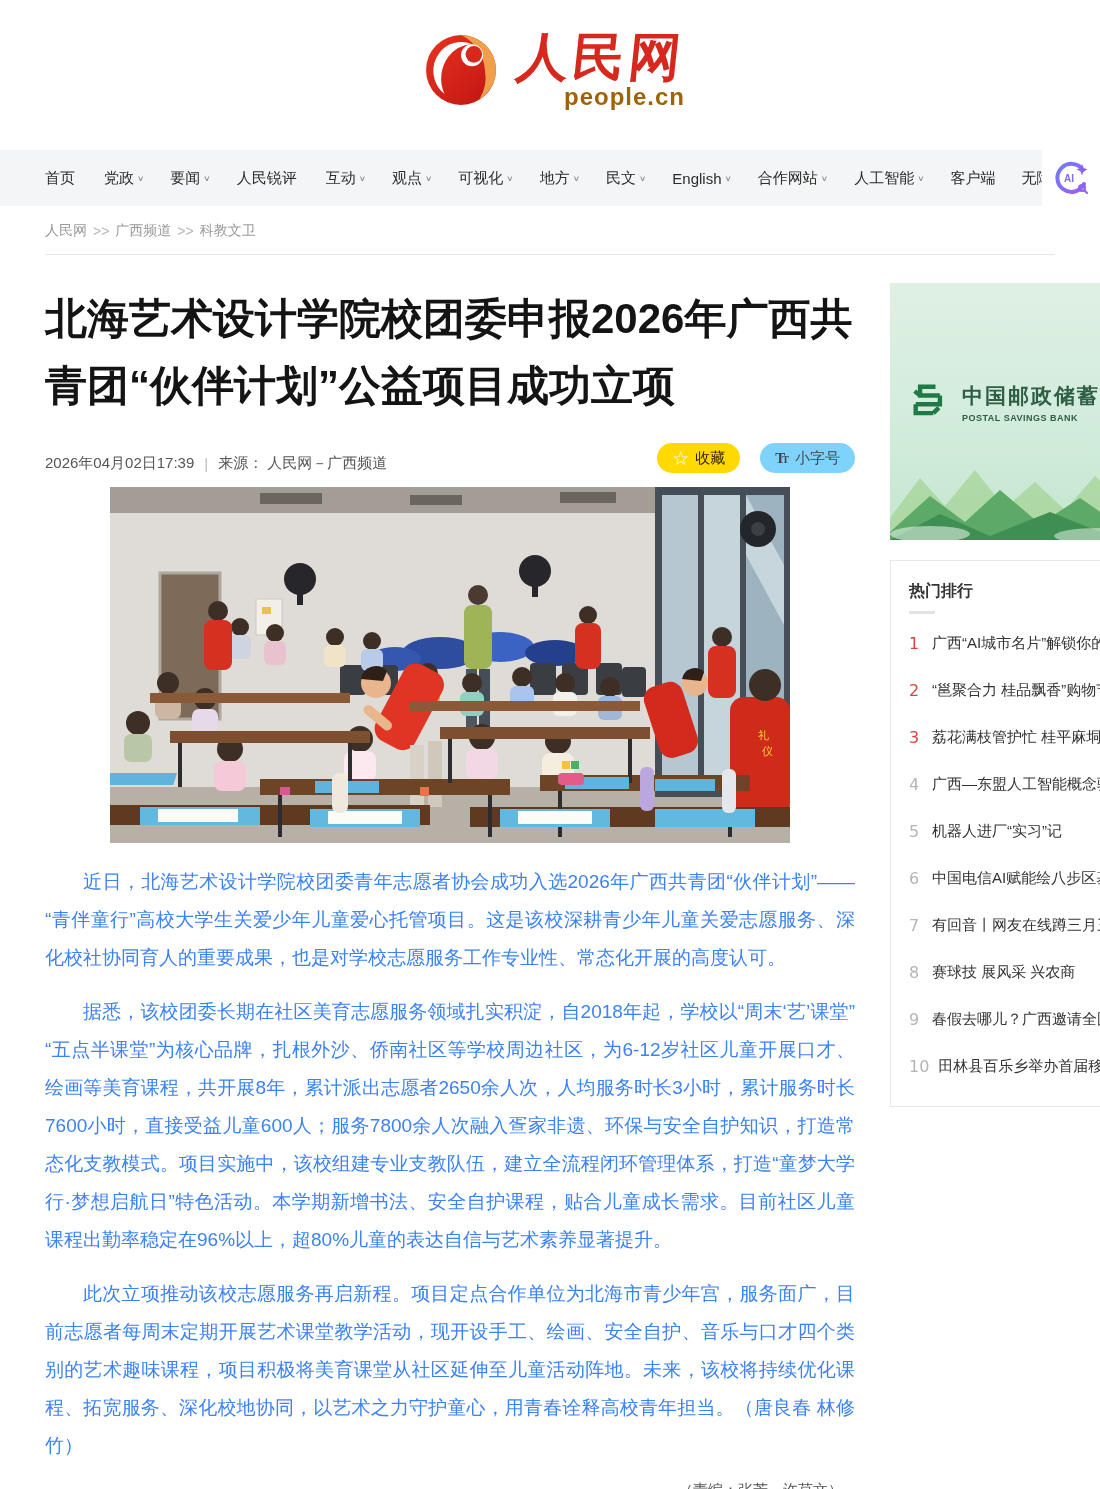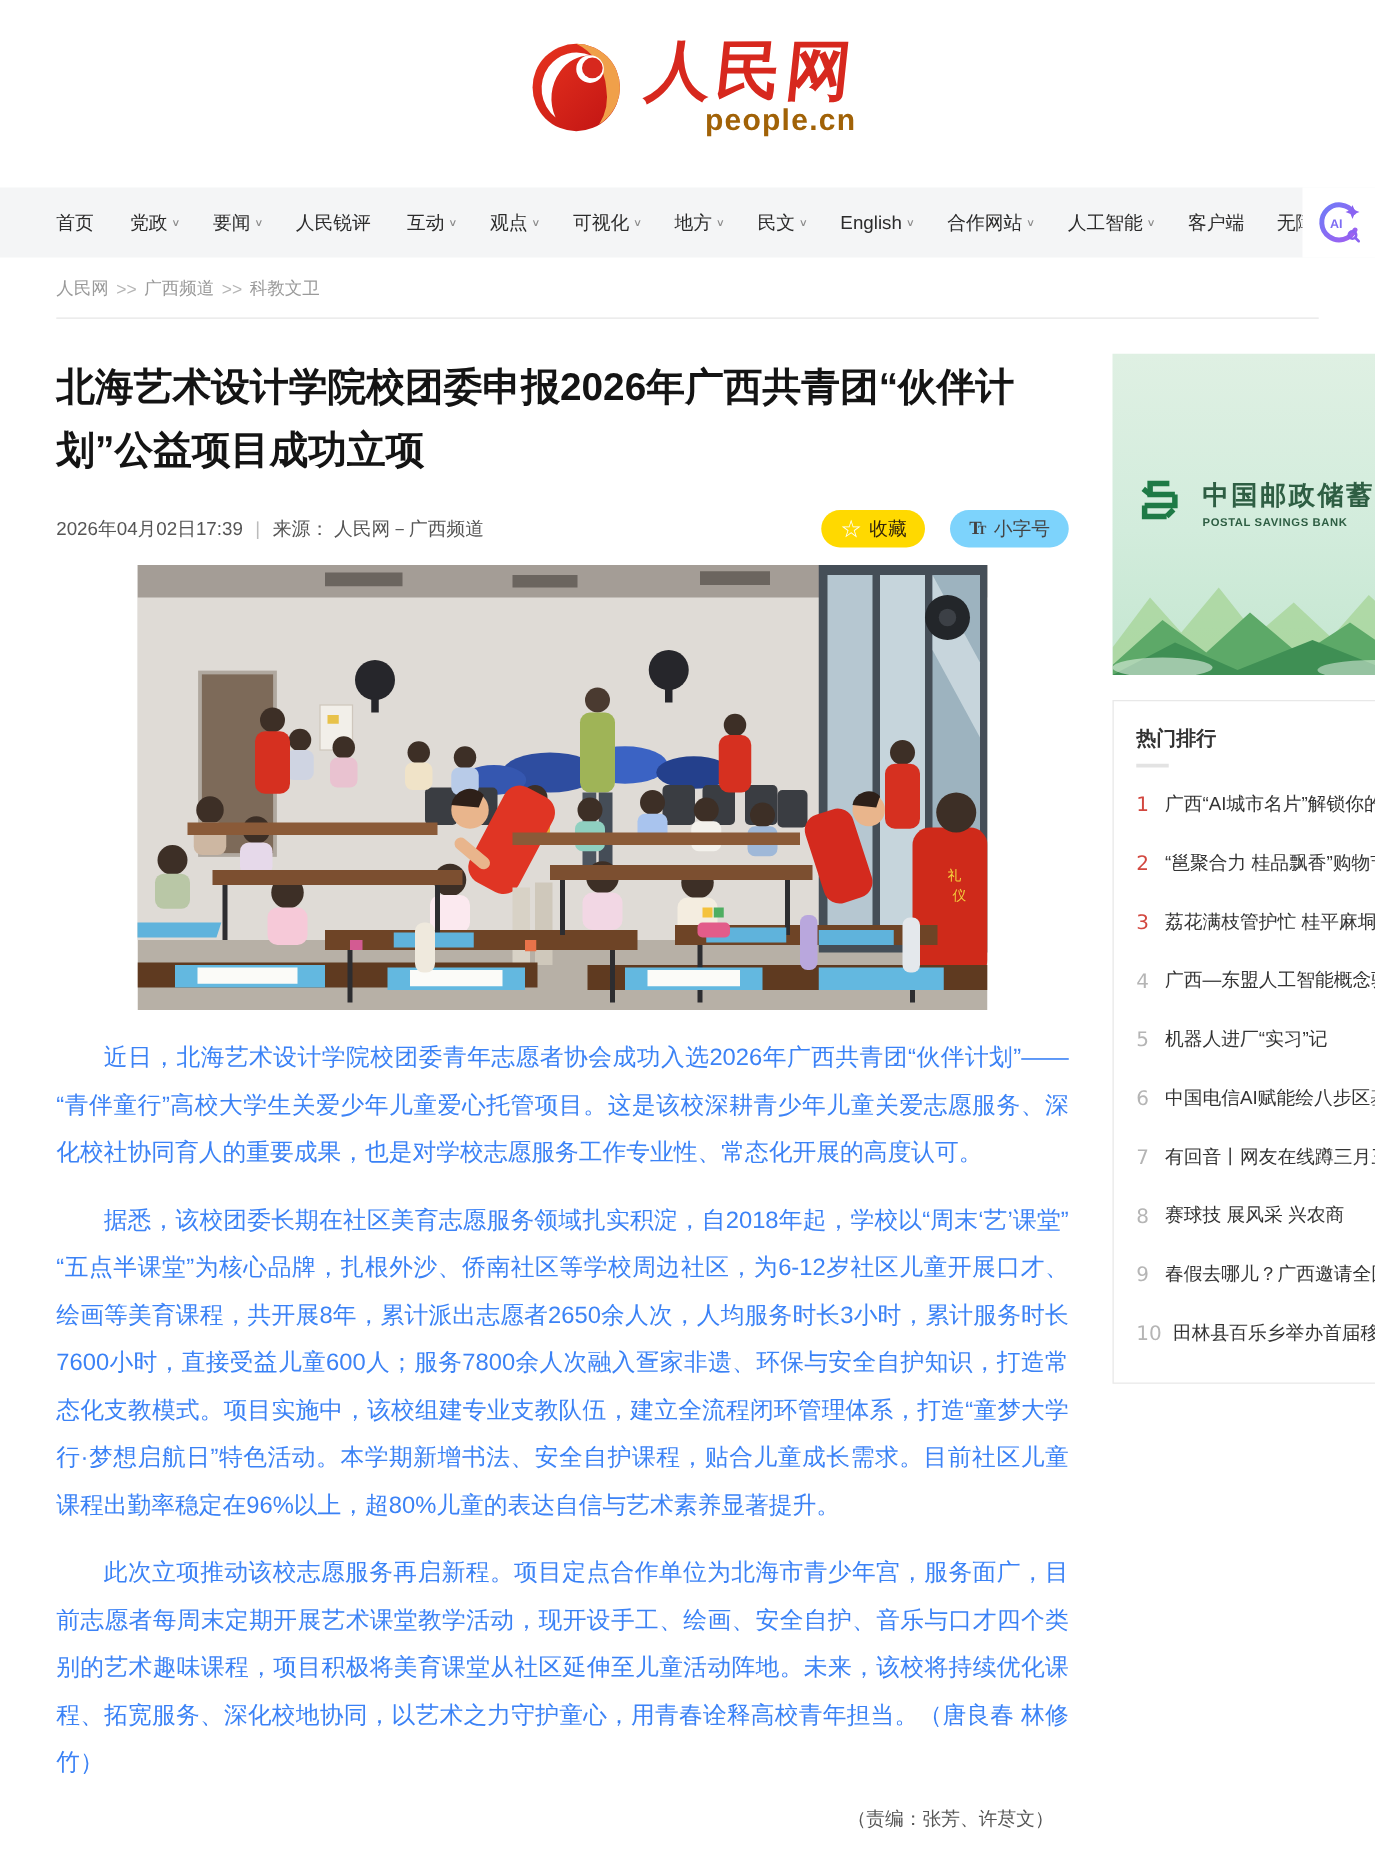--- a/index.html
+++ b/index.html
@@ -20,22 +20,22 @@
   .nav-item{font-size:15px;color:#2b2b2b;cursor:pointer;white-space:nowrap;display:flex;align-items:center;gap:3px;}
   .nav-caret{font-size:10px;color:#8a8a8a;transform:scaleY(.8);}
   .nav-ai{position:absolute;right:0;top:0;width:58px;height:56px;background:#fff;display:flex;align-items:center;justify-content:center;}
   
   .breadcrumb{padding:16px 0 0 45px;font-size:14px;color:#9a9a9a;display:flex;gap:6px;align-items:center;}
   .crumb{color:#9a9a9a;cursor:pointer;}
   .crumb-sep{color:#b5b5b5;}
   .top-divider{margin:14px 45px 0 45px;width:1010px;border-top:1px solid #e6e6e6;}
   
   .article{width:810px;margin-left:45px;}
-  .article-title{margin:30px 0 0 0;font-size:31px;line-height:1.6;font-weight:bold;color:#141414;}
-  .meta-row{margin-top:24px;display:flex;align-items:center;justify-content:space-between;}
+  .article-title{margin:30px 0 0 0;font-size:42px;line-height:1.6;font-weight:bold;color:#141414;}
+  .meta-row{margin-top:24px;display:flex;align-items:flex-end;justify-content:space-between;}
   .meta-left{font-size:15px;color:#555;display:flex;align-items:center;gap:10px;}
   .meta-sep{color:#bbb;}
   .meta-src{color:#555;cursor:pointer;}
   .meta-buttons{display:flex;align-items:center;gap:20px;}
   .btn-pill{height:30px;border-radius:16px;display:flex;align-items:center;gap:6px;padding:0 15px;font-size:15px;cursor:pointer;border:none;}
   .btn-fav{background:#ffd900;color:#33250a;}
   .fav-star{color:#fff;font-size:17px;line-height:1;}
   .btn-font{background:#7dd3fc;color:#444;}
   .tt-big{font-weight:bold;font-size:15px;font-family:"Liberation Serif",serif;}
   .tt-small{font-weight:bold;font-size:10px;font-family:"Liberation Serif",serif;margin-left:-3px;}

